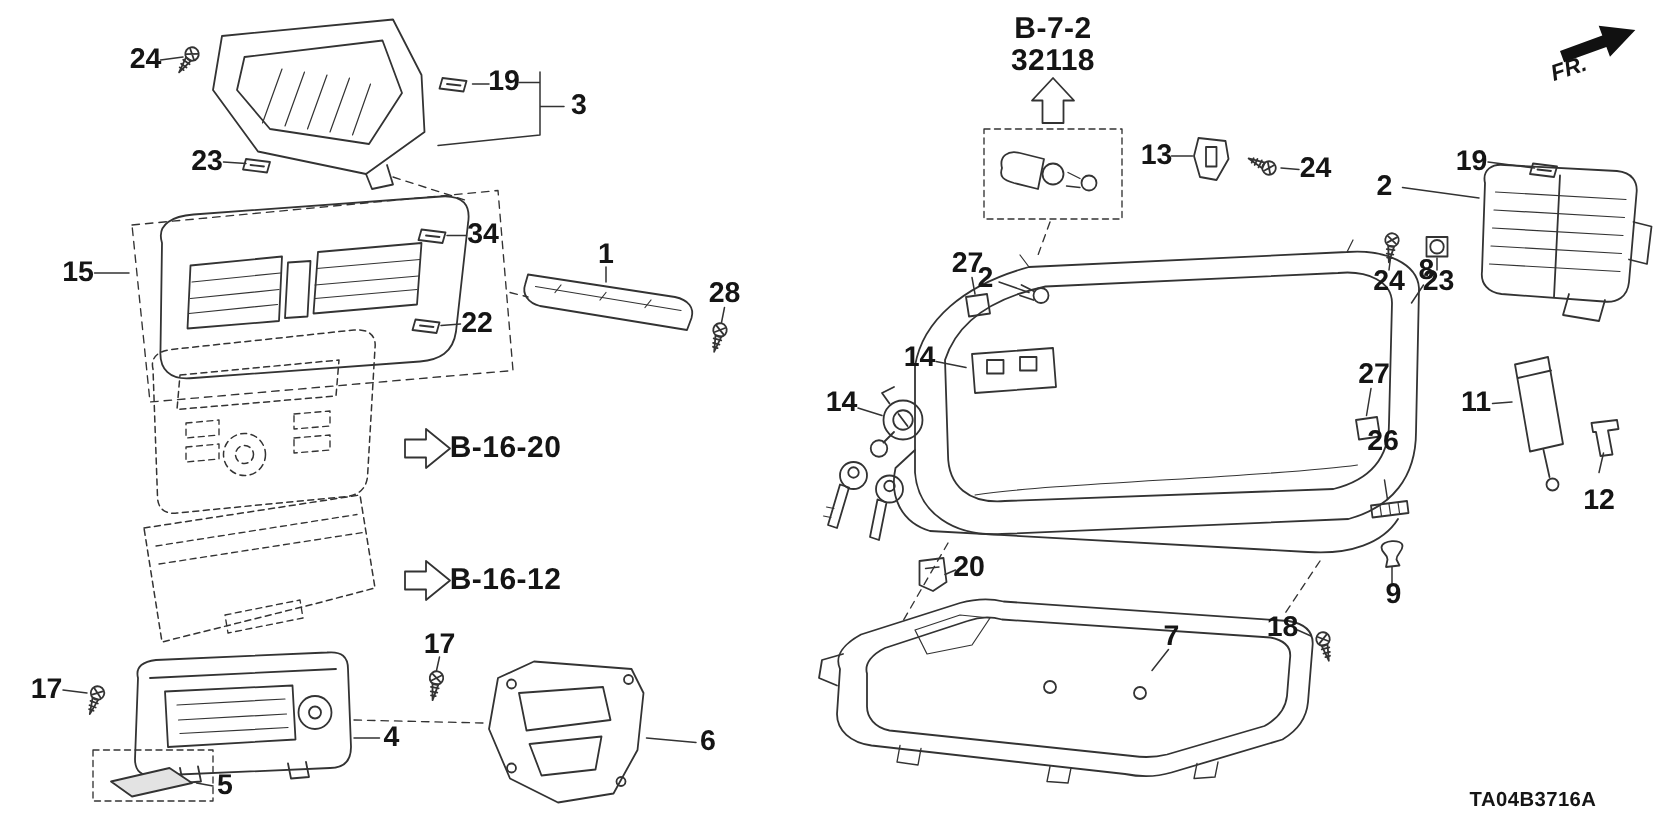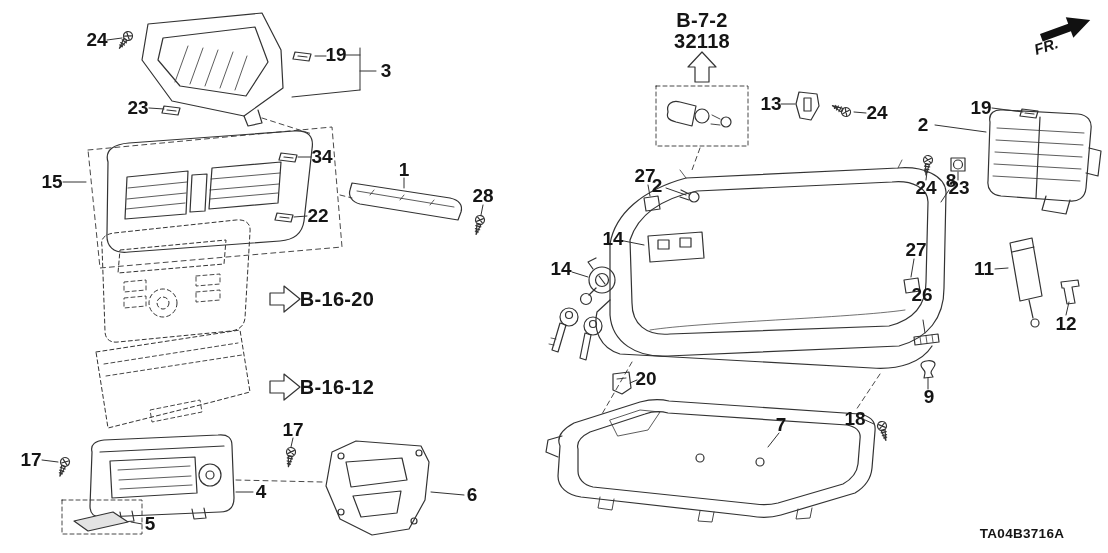--- a/index.html
+++ b/index.html
@@ -252,21 +252,21 @@
   <div class="callout" style="left:981px;top:108px">19</div>
   <div class="callout" style="left:926px;top:188px">24</div>
   <div class="callout" style="left:959px;top:188px">23</div>
   <div class="callout" style="left:645px;top:176px">27</div>
   <div class="callout" style="left:657px;top:186px">2</div>
   <div class="callout" style="left:951px;top:181px">8</div>
   <div class="callout" style="left:613px;top:239px">14</div>
   <div class="callout" style="left:561px;top:269px">14</div>
   <div class="callout" style="left:916px;top:250px">27</div>
   <div class="callout" style="left:984px;top:269px">11</div>
-  <div class="callout" style="left:1066px;top:324px">12</div>
+  <div class="callout" style="left:1066px;top:334px">12</div>
   <div class="callout" style="left:922px;top:295px">26</div>
   <div class="callout" style="left:929px;top:397px">9</div>
   <div class="callout" style="left:855px;top:419px">18</div>
   <div class="callout" style="left:646px;top:379px">20</div>
   <div class="callout" style="left:781px;top:425px">7</div>
 
   <div class="callout ref" style="left:337px;top:299px">B-16-20</div>
   <div class="callout ref" style="left:337px;top:387px">B-16-12</div>
   <div class="callout ref" style="left:702px;top:20px">B-7-2</div>
   <div class="callout ref" style="left:702px;top:41px">32118</div>

